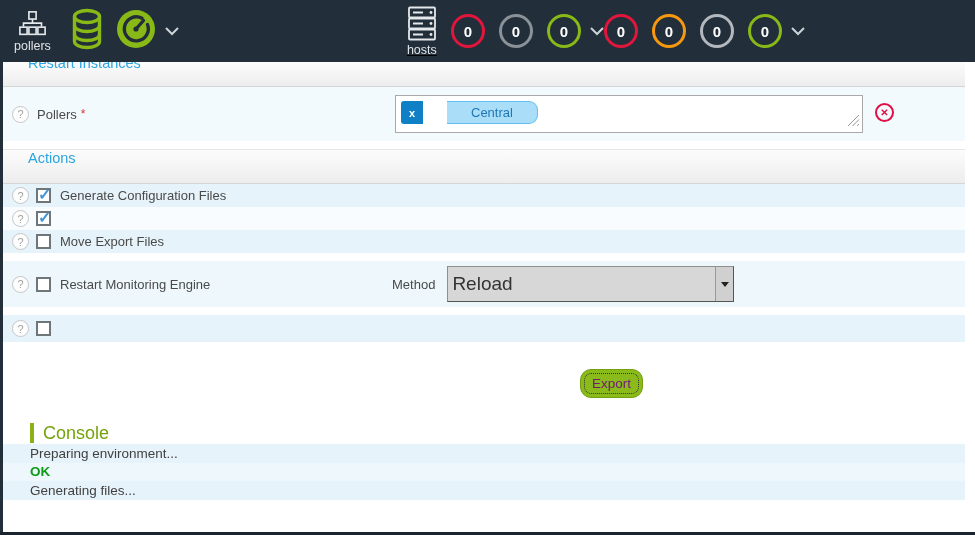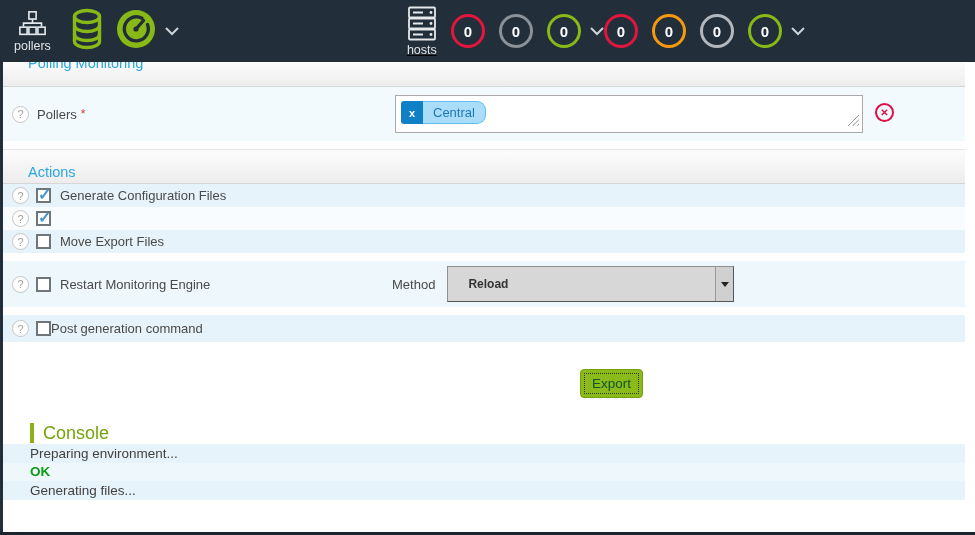--- a/index.html
+++ b/index.html
@@ -22,39 +22,39 @@
   .ring + .ring, .icon + .ring, .tb-group + .ring { margin-left:14px; }
 
   
   .content { height:470px; border-left:3px solid #222e3a; padding-right:10px;
     background:#fff; position:relative; }
 
   .band { background:linear-gradient(#fcfcfc,#ededed); border-top:1px solid #e6e6e6;
     border-bottom:1px solid #d6d6d6; padding-left:25px; color:#2ba6df; font-size:14.5px; }
   .band-clip { height:25px; overflow:hidden; border-top:none; }
   .band-clip span { display:block; margin-top:-7px; }
-  .band-actions { height:35px; padding-top:14px; margin-top:8px; }
+  .band-actions { height:35px; padding-top:0; margin-top:8px; }
 
   .row { position:relative; display:flex; align-items:center; color:#4a4a4a; font-size:13px; }
   .q { width:17px; height:17px; min-width:17px; border:1px solid #c6c6c6; border-radius:50%;
     color:#a3a3a3; font-size:11px; display:flex; align-items:center; justify-content:center;
     margin-left:9px; background:#fdfdfd; }
   .row-pollers { min-height:54px; background:#f3fafd; }
   .row-pollers .lbl { margin-left:8px; }
   .req { color:#e03131; margin-left:4px; font-size:12px; }
 
   .msbox { position:absolute; left:392px; top:8px; width:468px; height:38px;
     background:#fff; border:1px solid #a9a9a9; cursor:text; }
   .chip { position:absolute; left:5px; top:5px; display:flex; height:23px; }
   .chip-x { width:22px; background:#0f80c6; color:#fff; font-size:11px; font-weight:bold;
     display:flex; align-items:center; justify-content:center;
     border-radius:3px 0 0 3px; cursor:pointer; }
   .chip-t { background:#a9ddf8; border:1px solid #5fc0ef; border-left:none; color:#1e78b5;
-    font-size:13px; display:flex; align-items:center; padding:0 10px;
-    border-radius:0 9px 9px 0; }
+    font-size:13px; display:flex; align-items:center; padding:0 24px;
+    border-radius:0 9px 9px 0;margin-left:24px; }
   .resize-h { position:absolute; right:2px; bottom:2px; }
   .del { position:absolute; left:872px; top:16px; width:19px; height:19px;
     border:2px solid #dc1045; border-radius:50%; color:#dc1045; font-size:10px;
     font-weight:bold; display:flex; align-items:center; justify-content:center; cursor:pointer; }
 
   .row-a { height:23px; }
   .bg1 { background:#e7f3fa; }
   .bg2 { background:#f8fcfe; }
   .bg3 { background:#eef7fb; }
   .gap { height:8px; background:#fff; }
@@ -63,28 +63,28 @@
   .checkbox.checked::before { content:"\2713"; position:absolute; left:0px; top:-5px;
     color:#4796d3; font-size:16px; font-weight:bold; }
   .row-a .lbl, .row-tall .lbl { margin-left:9px; }
   .row-tall { height:46px; }
   .row-post { height:27px; }
   .row-left { display:flex; align-items:center; flex:0 0 389px; }
 
   .select { margin-left:12px; width:287px; height:36px; background:#d7d7d7;
     border:1px solid #8f8f8f; border-right-color:#555; border-bottom-color:#555;
     display:flex; align-items:center; cursor:pointer; }
-  .select .val { flex:1; padding-left:20px; color:#333; font-size:12px; font-weight:bold; }
+  .select .val { flex:1; padding-left:4px; color:#333; font-size:19px; font-weight:normal; }
   .select .arrow-btn { width:18px; height:100%; border-left:1px solid #999;
     background:#d0d0d0; display:flex; align-items:center; justify-content:center; }
   .arrow-btn::after { content:""; border:4px solid transparent; border-top:5px solid #222;
     margin-top:5px; }
 
   .export-btn { display:block; margin:27px 0 0 577px; padding:6px 11px;
-    background:#8abb1b; border:1px solid #74a011; border-radius:4px; color:#14532d;
+    background:#8abb1b; border:1px solid #74a011; border-radius:11px; color:#701a75;
     font-size:13.5px; font-family:"Liberation Sans",sans-serif; cursor:pointer;
     outline:1px dotted #333; outline-offset:-5px; }
 
   .console-h { margin:25px 0 0 27px; display:flex; }
   .console-h .cbar { width:4px; height:20px; background:#8ab216; margin-right:9px; }
   .console-h .ctext { color:#76a30b; font-size:18px; }
 
   .row-progress { margin-top:8px; height:26px; background:#e7f3fa; }
   .row-progress .lbl { margin-left:27px; font-size:13.5px; color:#474747; }
   .progress-bar { position:absolute; left:202px; top:4px; width:161px; height:17px;
@@ -172,21 +172,21 @@
   <span class="chev">
     <svg width="14" height="9" viewBox="0 0 14 9">
         <polyline points="1,1 7,7 13,1" fill="none" stroke="#cdd3d7" stroke-width="2"></polyline>
       </svg>
   </span>
 </div>
 
 <div class="content">
 
   <div class="band band-clip">
-    <span>Polling Monitoring</span>
+    <span>Restart Instances</span>
   </div>
 
   <div class="row row-pollers">
     <span class="q">?</span>
     <span class="lbl">Pollers</span>
     <span class="req">*</span>
     <div class="msbox">
       <span class="chip">
         <span class="chip-x">x</span>
         <span class="chip-t">Central</span>
@@ -232,21 +232,20 @@
       <span class="val">Reload</span>
       <span class="arrow-btn"></span>
     </div>
   </div>
 
   <div class="gap"></div>
 
   <div class="row row-post bg1">
     <span class="q">?</span>
     <span class="checkbox"></span>
-    <span class="lbl">Post generation command</span>
   </div>
 
   <button class="export-btn">Export</button>
 
   <div class="console-h">
     <span class="cbar"></span>
     <span class="ctext">Console</span>
   </div>
 
 

